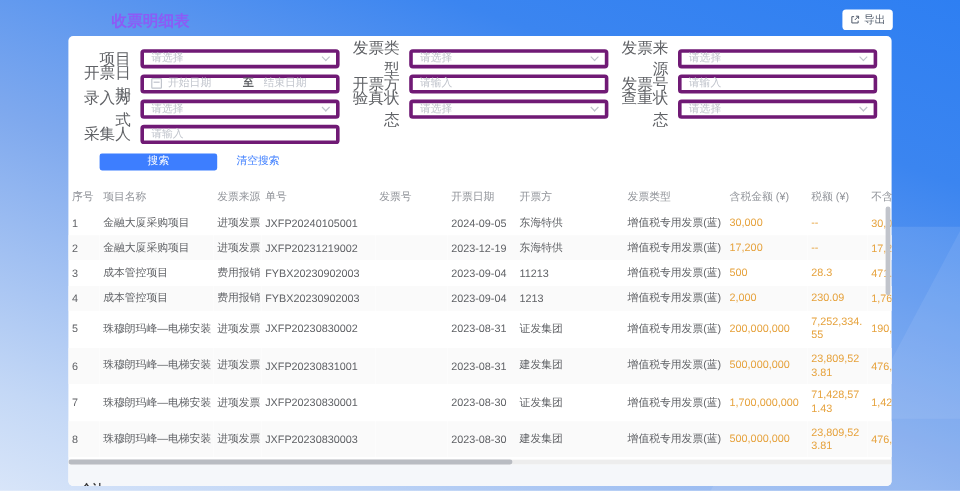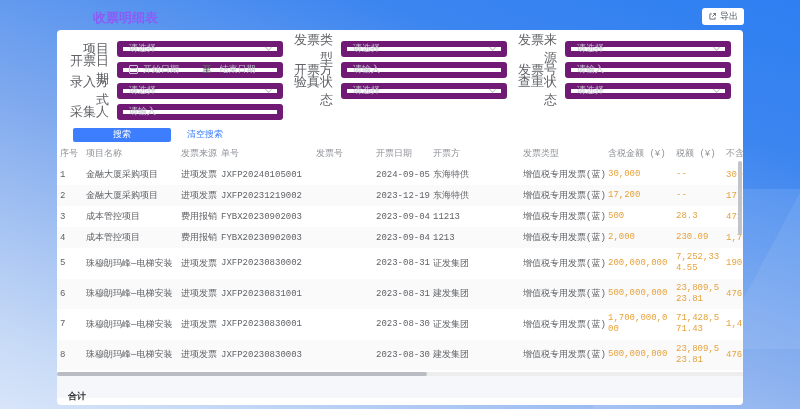--- a/index.html
+++ b/index.html
@@ -18,35 +18,35 @@
     display:flex; align-items:center; justify-content:center; gap:3px; font-size:9px; color:#4e5969; cursor:pointer; }
 
   .card { position:absolute; left:57px; top:30px; width:686px; height:375px; background:#fff;
     border-radius:4px; overflow:hidden; }
 
   
   .filters { padding:8px 4px 0 2px; }
   .f-row { display:flex; align-items:center; height:21px; }
   .f-item { display:flex; align-items:center; }
   .f-label { width:50px; flex:none; text-align:right; margin-right:8px; font-size:13px; color:#606266; }
-  .f-ctrl { width:166px; height:16px; border:6px solid #701a75; border-radius:3px; background:#fff;
+  .f-ctrl { width:166px; height:16px; border:3px solid #701a75; border-radius:3px; background:#fff;
     display:flex; align-items:center; padding:0 6px; font-size:9px; color:#c0c4cc; }
   .f-ctrl .ph { flex:1; overflow:hidden; white-space:nowrap; }
   .chev { width:5px; height:5px; border-right:1px solid #c0c4cc; border-bottom:1px solid #c0c4cc;
     transform:rotate(45deg); margin-top:-3px; flex:none; }
   .date-sep { color:#606266; font-weight:bold; margin:0 8px; flex:none; }
   .cal-icon { flex:none; margin-right:5px; width:9px; height:9px; border:1px solid #c0c4cc; border-radius:1px; position:relative; }
   .cal-icon:before { content:""; position:absolute; left:1px; right:1px; top:2px; border-top:1px solid #c0c4cc; }
   .btn-row { display:flex; align-items:center; margin-top:5px; height:15px; }
-  .search-btn { margin-left:14px; width:98px; height:14px; background:#3d7eff; color:#fff; font-size:9px;
+  .search-btn { margin-left:24px; width:98px; height:14px; background:#3d7eff; color:#fff; font-size:9px;
     border:none; border-radius:2px; display:flex; align-items:center; justify-content:center; cursor:pointer; }
   .clear-link { margin-left:16px; font-size:9px; color:#3d7eff; cursor:pointer;font-family:Liberation Serif, serif; }
 
   
-  .table-wrap { position:relative; margin-top:1px;font-family:Liberation Mono, monospace; }
+  .table-wrap { position:relative; margin-top:12px; }
   table { border-collapse:collapse; table-layout:fixed; width:721px; font-size:9px; color:#606266; }
   th { font-weight:normal; color:#909399; text-align:left; padding:4px 3px; white-space:nowrap; overflow:hidden; }
   td { padding:4px 3px; overflow:hidden; white-space:nowrap; }
   td.wrap { white-space:normal; word-break:break-all; line-height:1.25; }
   tbody tr:nth-child(even) { background:#fafafa; }
   .num { color:#e6a23c; }
   col.c-no{width:26px} col.c-proj{width:95px} col.c-src{width:40px} col.c-ord{width:95px}
   col.c-inv{width:60px} col.c-date{width:57px} col.c-iss{width:90px} col.c-type{width:85px}
   col.c-amt{width:68px} col.c-tax{width:50px} col.c-notax{width:55px}
   .vscroll { position:absolute; right:1px; top:18px; width:4px; height:74px; background:#c1c4cb; border-radius:2px; }

